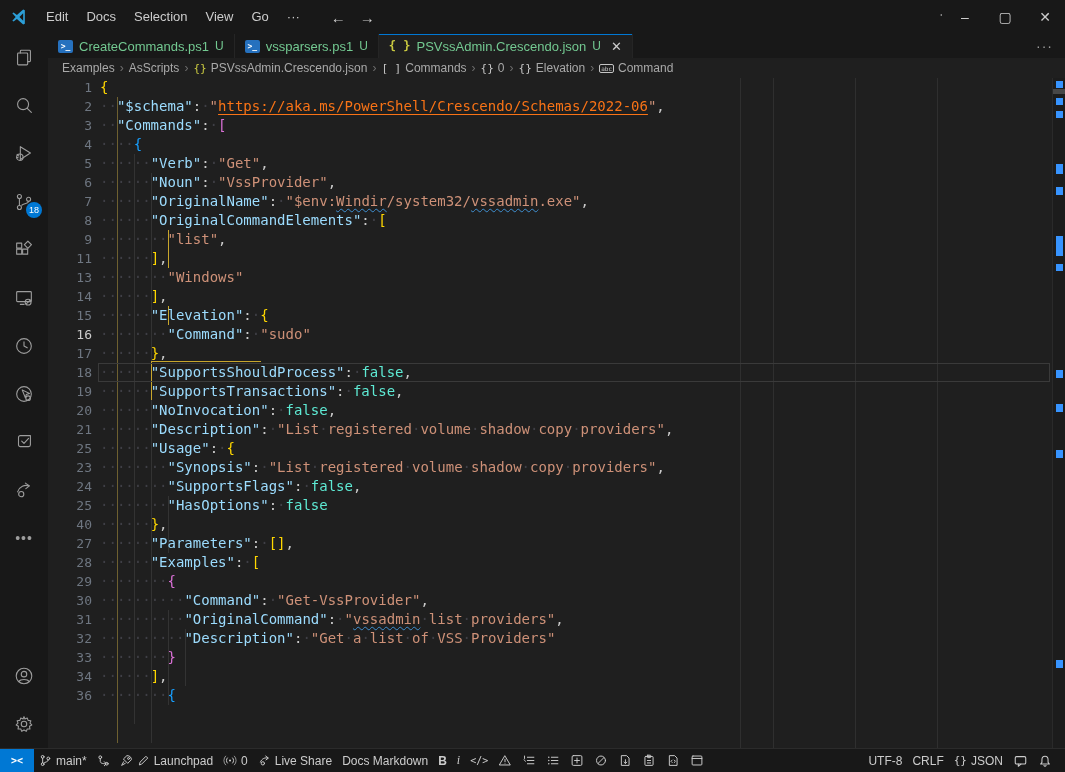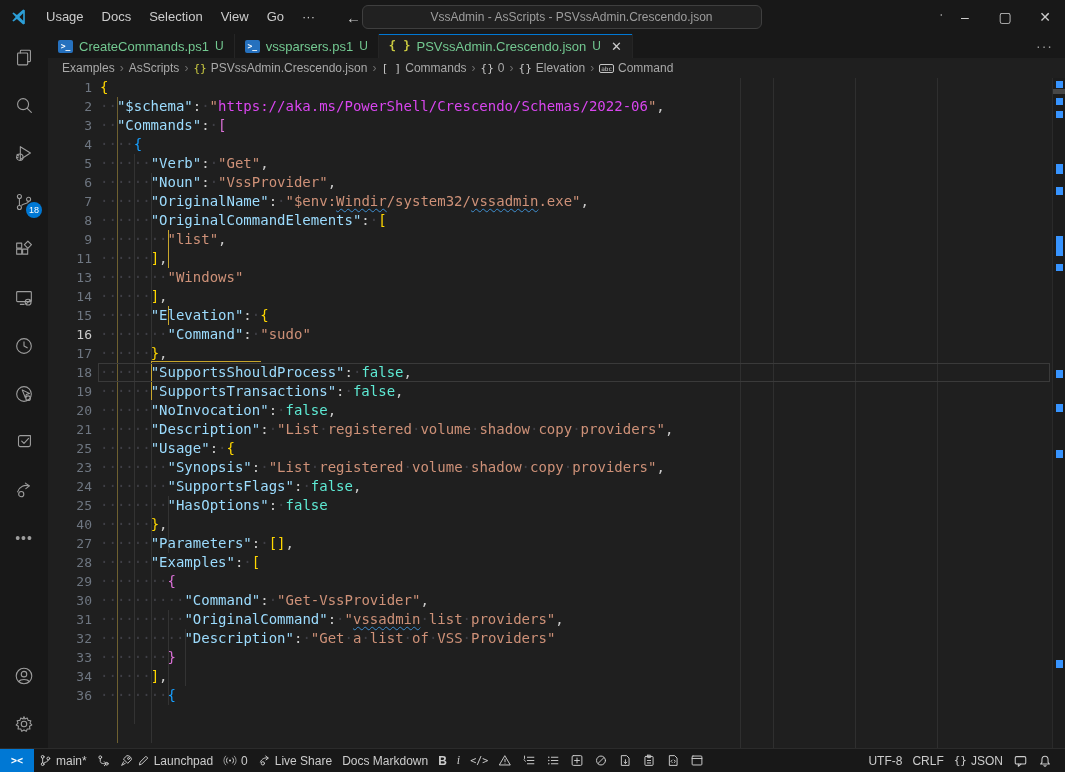--- a/index.html
+++ b/index.html
@@ -61,21 +61,21 @@
 
   
   .editor { position:absolute; top:78px; left:48px; right:0; bottom:24px; background:#1f1f1f; overflow:hidden; }
   .cl { position:relative; height:19px; line-height:19px; white-space:pre; display:flex;
         font-family:"DejaVu Sans Mono", monospace; font-size:14px; }
   .ln { width:44px; flex:0 0 auto; text-align:right; padding-right:0; color:#6e7681; font-size:13px; }
   .lc { padding-left:8px; }
   .cl.cur .ln { color:#cccccc; }
   .tok-key { color:#9cdcfe; }
   .tok-str { color:#ce9178; }
-  .tok-url { color:#d946ef; text-underline-offset:3px; }
+  .tok-url { color:#f97316; text-decoration:underline; text-underline-offset:3px; }
   .tok-sqg { color:#ce9178; text-decoration:underline; text-decoration-style:wavy;
              text-decoration-color:#3e8fd0; text-decoration-thickness:1px; text-underline-offset:2px; }
   .tok-pun { color:#cccccc; }
   .tok-bool { color:#5eead4; }
   .tok-b1 { color:#ffd700; }
   .tok-b2 { color:#da70d6; }
   .tok-b3 { color:#179fff; }
   .dot { color:#3f3f46; }
 
   .guide { position:absolute; width:1px; background:#333333; }
@@ -105,36 +105,29 @@
 </style>
 </head>
 <body>
 
 <div class="app">
 
   <div class="titlebar">
     <svg class="vscode-logo" viewBox="0 0 24 24">
       <path d="M17 3 L19 4 L19 20 L17 21 L9.5 14.5 L5.5 17.5 L4 16.5 L8 12 L4 7.5 L5.5 6.5 L9.5 9.5 Z M17 7.5 L12.5 12 L17 16.5 Z" fill="#2c9fd8"></path>
     </svg>
-    <div class="menu-item">Usage</div>
+    <div class="menu-item">Edit</div>
     <div class="menu-item">Docs</div>
     <div class="menu-item">Selection</div>
     <div class="menu-item">View</div>
     <div class="menu-item">Go</div>
     <div class="menu-item">···</div>
     <div class="nav-arrows">
       <span>←</span>
       <span>→</span>
-    </div>
-    <div class="cmd-center">
-      <svg class="ico" width="13" height="13" viewBox="0 0 16 16">
-        <circle cx="6.5" cy="6.5" r="4.2"></circle>
-          <line x1="9.8" y1="9.8" x2="13.5" y2="13.5"></line>
-      </svg>
-      <span>VssAdmin - AsScripts - PSVssAdmin.Crescendo.json</span>
     </div>
     <div class="layout-icons">
       <svg class="ico" width="15" height="15" viewBox="0 0 16 16">
           <rect x="1.5" y="2.5" width="13" height="11" rx="1.5"></rect>
           <line x1="6" y1="2.5" x2="6" y2="13.5"></line>
         </svg>
       <svg class="ico" width="15" height="15" viewBox="0 0 16 16">
           <rect x="1.5" y="2.5" width="13" height="11" rx="1.5"></rect>
           <line x1="1.5" y1="10" x2="14.5" y2="10"></line>
         </svg>

